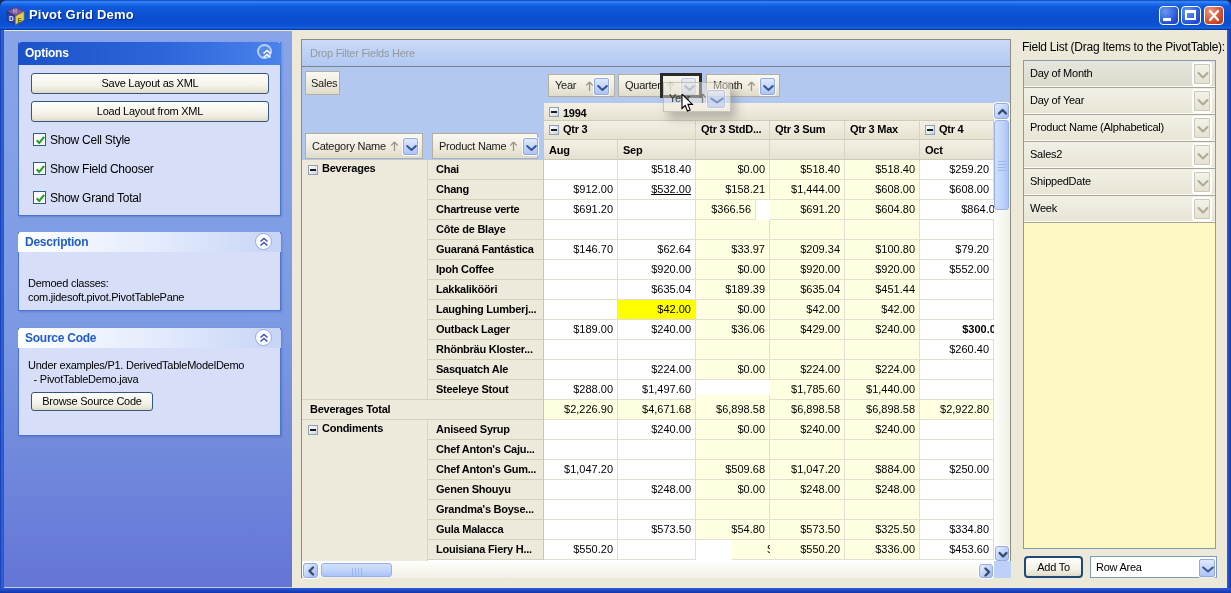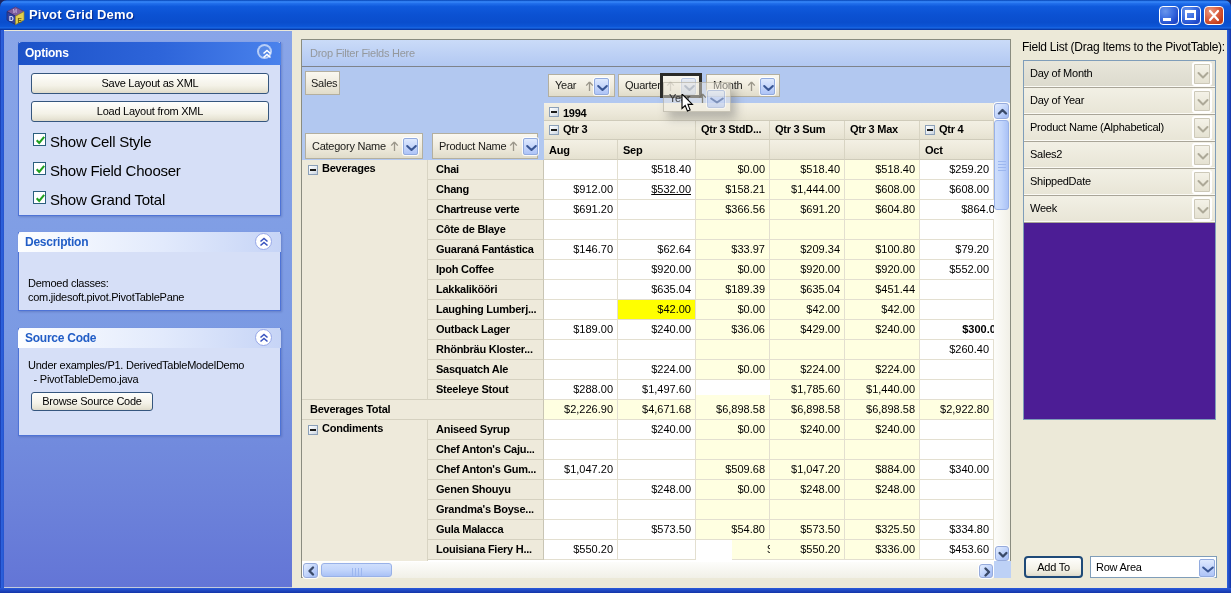--- a/index.html
+++ b/index.html
@@ -17,37 +17,37 @@
 .taskpane{left:4px;top:31px;width:288px;height:557px;border-bottom:1px solid #c3cbdc;background:linear-gradient(180deg,#89a5e8 0%,#7b9ae3 55%,#6c82da 85%,#6375d6 100%)}
 .panel{left:18px;width:263px;background:#D6DFF7;border:1px solid #4E73D6;border-top:none;box-shadow:1px 1px 2px rgba(30,50,120,.25)}
 .phead{position:absolute;left:-1px;top:0;height:22px;border-radius:4px 4px 0 0;font-weight:bold;font-size:12px}
 .phead1{background:linear-gradient(90deg,#1c52c8 0%,#2e65da 55%,#4a82ec 100%);color:#fff}
 .phead2{background:linear-gradient(90deg,#fdfeff 0%,#e2eafc 55%,#c6d4f6 100%);color:#215DC6}
 .circ{position:absolute;right:9px;top:2px;width:17px;height:17px;border-radius:50%}
 .circ1{border:2px solid rgba(235,242,255,.65);background:rgba(130,165,230,.3);width:15px;height:15px}
 .circ2{border:1px solid #96A7E8;background:#fff}
 .xpbtn{position:absolute;background:linear-gradient(180deg,#fefefc 0%,#f4f2e8 60%,#e9e6d7 85%,#dedacb 100%);border:1px solid #35567e;border-radius:3px;text-align:center;font-size:11px}
 .cb{position:absolute;width:13px;height:13px;background:#fff;border:1px solid #2b5f7e;}
-.cbl{position:absolute;font-size:15px}
+.cbl{position:absolute;font-size:12px}
 .pivot{left:301px;top:39px;width:710px;height:539px;border:1px solid #8a8c80;background:#fff}
 .dropbar{position:absolute;left:0;top:0;width:708px;height:27px;background:linear-gradient(180deg,#cadbf8,#b2c8f2);border-bottom:1px solid #7e838b;color:#94989c;line-height:26px;padding-left:8px;font-size:11px}
 .fieldblue{position:absolute;background:#b2c8f0}
 .fbtn{position:absolute;background:linear-gradient(180deg,#faf8f0 0%,#f0ecdf 50%,#e0dcca 100%);border:1px solid #b3af9f;font-size:11px;color:#1a1a18}
 .ddb{background:linear-gradient(180deg,#dfeafe 0%,#c8d8fb 45%,#aec4f7 100%);border:1px solid #92abdf;border-radius:2px;box-shadow:0 0 0 1px rgba(255,255,255,.85)}
 .gddb{background:linear-gradient(180deg,#f4f2e8,#e5e2d2);border:1px solid #cdc9b9;box-shadow:0 0 0 2px #fff;border-radius:1px}
 .hcell{position:absolute;background:linear-gradient(180deg,#f3f0e4 0%,#ece8d9 60%,#e5e1d0 100%);border-right:1px solid #d8d4c3;border-bottom:1px solid #cfcbba;font-weight:bold}
 .lcell{position:absolute;background:#eeeadb;border-right:1px solid #d8d4c3;border-bottom:1px solid #d5d1c0;font-weight:bold}
 .dcell{position:absolute;border-right:1px solid #e3dfd0;border-bottom:1px solid #e3dfd0;text-align:right;padding-right:4px;line-height:19px;font-size:11px;letter-spacing:0}
 .w{background:#fff}.y{background:#FFFFE1}
 .vsb,.hsb{position:absolute}
 .sbtn{position:absolute;background:linear-gradient(135deg,#e4edfe 0%,#c9dafc 40%,#b0c6f8 75%,#a4bcf4 100%);border:1px solid #96abdc;border-radius:3px;box-shadow:0 0 0 1px rgba(255,255,255,.9)}
 .thumb{background:linear-gradient(90deg,#cfdffc 0%,#c2d5fb 50%,#aac2f6 100%);border:1px solid #98b1e8;border-radius:3px}
 .thumbh{background:linear-gradient(180deg,#cfdffc 0%,#c2d5fb 50%,#aac2f6 100%);border:1px solid #98b1e8;border-radius:3px}
 .rp{font-size:12px}
-.lbox{left:1023px;top:60px;width:193px;height:360px;background:#4c1d95;border:1px solid #7F9DB9}
+.lbox{left:1023px;top:60px;width:193px;height:489px;background:#fef9c3;border:1px solid #7F9DB9}
 .litem{position:absolute;left:0;width:191px;height:27px;border-bottom:1px solid #a9a598;box-shadow:inset 0 -1px 0 #fbfaf4}
 .li1{background:linear-gradient(180deg,#e8e6da,#dcdacd)}
 .li2{background:linear-gradient(180deg,#f2f0e5,#e8e5d6)}
 .combo{left:1090px;top:556px;width:127px;height:22px;background:#fff;border:1px solid #7F9DB9}
 
 </style></head><body>
 <div style="position:absolute;left:0;top:0;width:1231px;height:14px;background:#1b2560"></div>
 <div class="abs titlebar" style="border-radius:7px 7px 0 0"></div>
 <svg class="abs" style="left:6px;top:6px" width="19" height="19" viewBox="0 0 19 19">
 <polygon points="9.5,1 18,5.6 9.5,10.2 1,5.6" fill="#7D5B9E" stroke="#533A70" stroke-width=".7"></polygon>
@@ -178,21 +178,21 @@
 <div class="lcell" style="left:126px;top:140px;width:116px;height:20px;padding-left:8px;line-height:19px;border-right:1px solid #c9c5b4">Chang</div>
 <div class="dcell w" style="left:242px;top:140px;width:74px;height:20px;">$912.00</div>
 <div class="dcell w" style="left:316px;top:140px;width:78px;height:20px;text-decoration:underline;">$532.00</div>
 <div class="dcell y" style="left:394px;top:140px;width:74px;height:20px;">$158.21</div>
 <div class="dcell y" style="left:468px;top:140px;width:75px;height:20px;">$1,444.00</div>
 <div class="dcell y" style="left:543px;top:140px;width:75px;height:20px;">$608.00</div>
 <div class="dcell w" style="left:618px;top:140px;width:74px;height:20px;">$608.00</div>
 <div class="lcell" style="left:126px;top:160px;width:116px;height:20px;padding-left:8px;line-height:19px;border-right:1px solid #c9c5b4">Chartreuse verte</div>
 <div class="dcell w" style="left:242px;top:160px;width:74px;height:20px;">$691.20</div>
 <div class="dcell w" style="left:316px;top:160px;width:78px;height:20px;"></div>
-<div class="dcell y" style="left:394px;top:160px;width:74px;height:20px;">$366.56</div>
+<div class="dcell y" style="left:394px;top:160px;width:60px;height:20px;">$366.56</div>
 <div class="dcell y" style="left:468px;top:160px;width:75px;height:20px;">$691.20</div>
 <div class="dcell y" style="left:543px;top:160px;width:75px;height:20px;">$604.80</div>
 <div class="dcell w" style="left:618px;top:160px;width:86px;height:20px;">$864.00</div>
 <div class="lcell" style="left:126px;top:180px;width:116px;height:20px;padding-left:8px;line-height:19px;border-right:1px solid #c9c5b4">Côte de Blaye</div>
 <div class="dcell w" style="left:242px;top:180px;width:74px;height:20px;"></div>
 <div class="dcell w" style="left:316px;top:180px;width:78px;height:20px;"></div>
 <div class="dcell y" style="left:394px;top:180px;width:74px;height:20px;"></div>
 <div class="dcell y" style="left:468px;top:180px;width:75px;height:20px;"></div>
 <div class="dcell y" style="left:543px;top:180px;width:75px;height:20px;"></div>
 <div class="dcell w" style="left:618px;top:180px;width:74px;height:20px;"></div>
@@ -271,21 +271,21 @@
 <div class="dcell y" style="left:394px;top:400px;width:74px;height:20px;"></div>
 <div class="dcell y" style="left:468px;top:400px;width:75px;height:20px;"></div>
 <div class="dcell y" style="left:543px;top:400px;width:75px;height:20px;"></div>
 <div class="dcell w" style="left:618px;top:400px;width:74px;height:20px;"></div>
 <div class="lcell" style="left:126px;top:420px;width:116px;height:20px;padding-left:8px;line-height:19px;border-right:1px solid #c9c5b4">Chef Anton's Gum...</div>
 <div class="dcell w" style="left:242px;top:420px;width:74px;height:20px;">$1,047.20</div>
 <div class="dcell w" style="left:316px;top:420px;width:78px;height:20px;"></div>
 <div class="dcell y" style="left:394px;top:420px;width:74px;height:20px;">$509.68</div>
 <div class="dcell y" style="left:468px;top:420px;width:75px;height:20px;">$1,047.20</div>
 <div class="dcell y" style="left:543px;top:420px;width:75px;height:20px;">$884.00</div>
-<div class="dcell w" style="left:618px;top:420px;width:74px;height:20px;">$340.00</div>
+<div class="dcell w" style="left:618px;top:420px;width:74px;height:20px;">$250.00</div>
 <div class="lcell" style="left:126px;top:440px;width:116px;height:20px;padding-left:8px;line-height:19px;border-right:1px solid #c9c5b4">Genen Shouyu</div>
 <div class="dcell w" style="left:242px;top:440px;width:74px;height:20px;"></div>
 <div class="dcell w" style="left:316px;top:440px;width:78px;height:20px;">$248.00</div>
 <div class="dcell y" style="left:394px;top:440px;width:74px;height:20px;">$0.00</div>
 <div class="dcell y" style="left:468px;top:440px;width:75px;height:20px;">$248.00</div>
 <div class="dcell y" style="left:543px;top:440px;width:75px;height:20px;">$248.00</div>
 <div class="dcell w" style="left:618px;top:440px;width:74px;height:20px;"></div>
 <div class="lcell" style="left:126px;top:460px;width:116px;height:20px;padding-left:8px;line-height:19px;border-right:1px solid #c9c5b4">Grandma's Boyse...</div>
 <div class="dcell w" style="left:242px;top:460px;width:74px;height:20px;"></div>
 <div class="dcell w" style="left:316px;top:460px;width:78px;height:20px;"></div>

